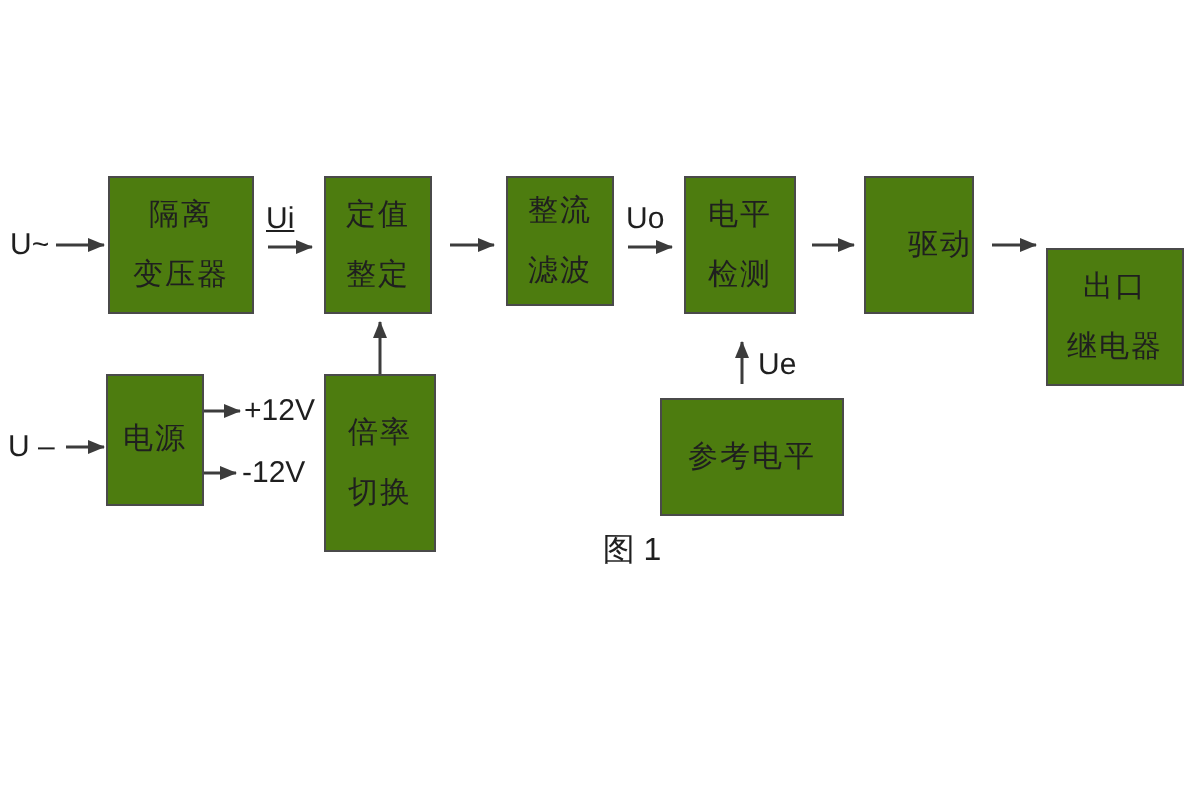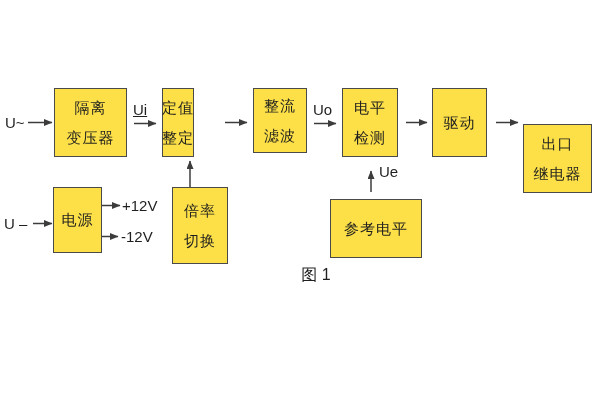--- a/index.html
+++ b/index.html
@@ -13,21 +13,21 @@
     width: 600px;
     height: 400px;
     background: #ffffff;
     overflow: hidden;
     color: #1f1f1f;
   }
   .box {
     position: absolute;
     box-sizing: border-box;
     border: 1px solid #4a4a4a;
-    background: #fde047;
+    background: #4d7c0f;
     display: flex;
     flex-direction: column;
     align-items: center;
     justify-content: center;
     gap: 10px;
     font-size: 15px;
     line-height: 20px;
     color: #1f1f1f;
     letter-spacing: 1px;
     white-space: nowrap;
@@ -50,36 +50,36 @@
     position: absolute;
     left: 296px;
     top: 265px;
     width: 40px;
     text-align: center;
     font-size: 16px;
     color: #1f1f1f;
   }
   
   #b-transformer { left: 54px;  top: 88px;  width: 73px; height: 69px; }
-  #b-setting     { left: 162px; top: 88px;  width: 32px; height: 69px; }
+  #b-setting     { left: 162px; top: 88px;  width: 54px; height: 69px; }
   #b-rectifier   { left: 253px; top: 88px;  width: 54px; height: 65px; }
   #b-level       { left: 342px; top: 88px;  width: 56px; height: 69px; text-align: center; }
-  #b-driver      { left: 432px; top: 88px;  width: 55px; height: 69px; }
+  #b-driver      { left: 432px; top: 88px;  width: 55px; height: 69px; align-items: flex-end; }
   #b-relay       { left: 523px; top: 88px;  width: 69px; height: 69px; margin-top: 36px; }
   #b-power       { left: 53px;  top: 187px; width: 49px; height: 66px; }
-  #b-multiplier  { left: 172px; top: 187px; width: 56px; height: 77px; }
+  #b-multiplier  { left: 162px; top: 187px; width: 56px; height: 89px; }
   #b-reference   { left: 330px; top: 199px; width: 92px; height: 59px; }
   
   #l-ac  { left: 5px;   top: 114px; }
   #l-ui  { left: 133px; top: 101px; text-decoration: underline; }
   #l-uo  { left: 313px; top: 101px; }
   #l-dc  { left: 4px;   top: 215px; }
   #l-p12 { left: 122px; top: 197px; }
   #l-n12 { left: 121px; top: 228px; }
-  #l-ue  { left: 379px; top: 163px; }
+  #l-ue  { left: 379px; top: 174px; }
 </style>
 </head>
 <body>
 
 <div id="canvas">
 
   <svg id="arrow-layer" viewBox="0 0 600 400" xmlns="http://www.w3.org/2000/svg">
     <defs>
       <marker id="ah" markerUnits="userSpaceOnUse" markerWidth="9" markerHeight="8" refX="8" refY="3.5" orient="auto">
         <path d="M0,0 L8.5,3.5 L0,7 Z" fill="#3c3c3c"></path>

